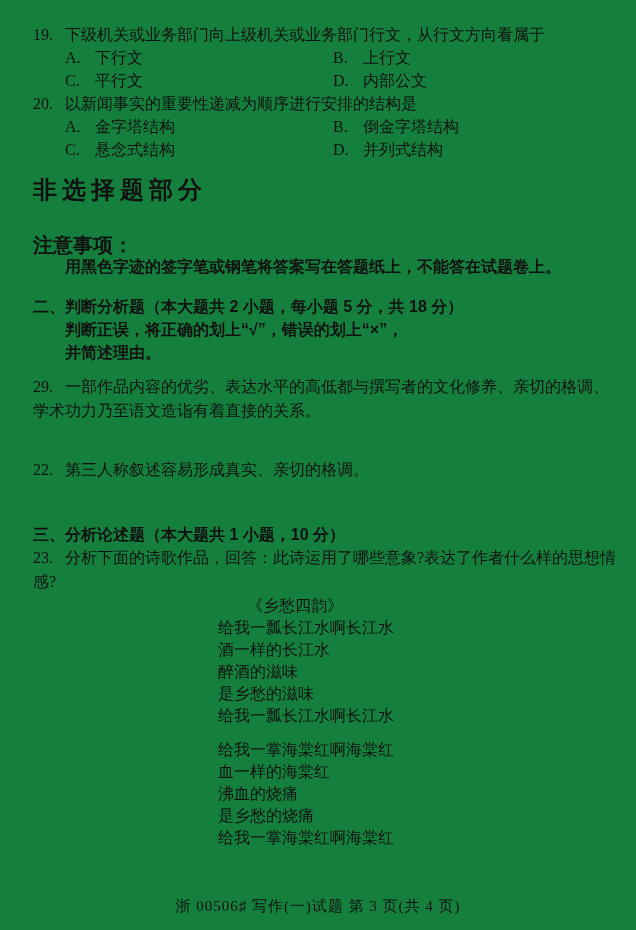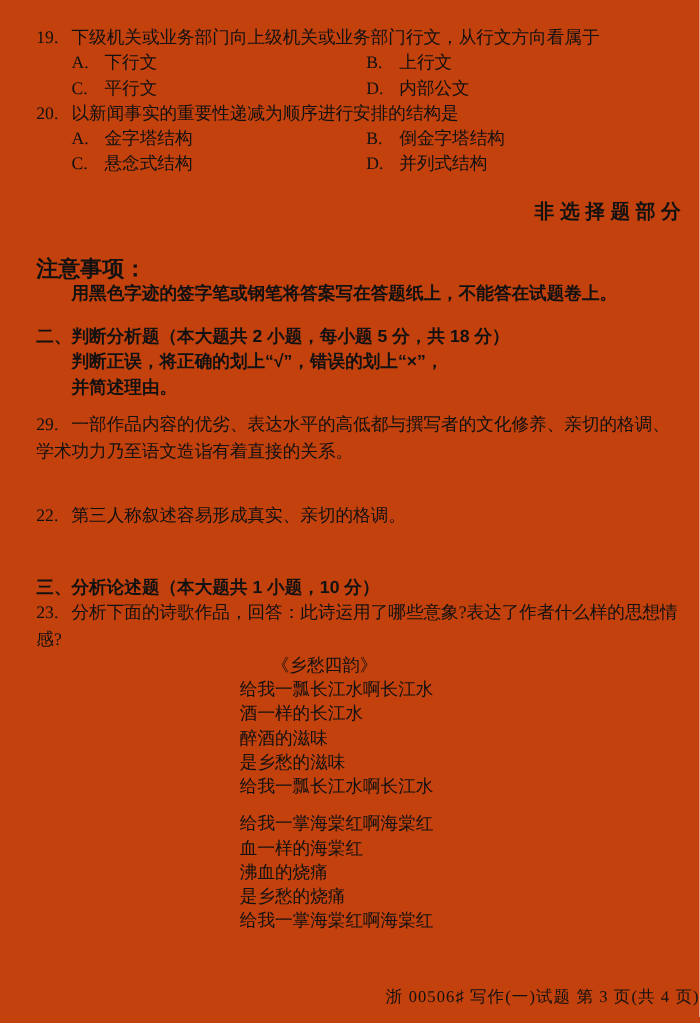--- a/index.html
+++ b/index.html
@@ -4,21 +4,21 @@
 <style>
   html, body {
     margin: 0;
     padding: 0;
     background: #ffffff;
   }
   .page {
     position: relative;
     width: 636px;
     height: 930px;
-    background: #c2410c;
+    background: #15803d;
     color: #111111;
     font-family: "Liberation Serif", serif;
     font-size: 16px;
     overflow: hidden;
     box-sizing: border-box;
     padding: 23px 12px 0 33px;
   }
   .line { line-height: 23px; white-space: nowrap; }
   .qnum {
     display: inline-block;
@@ -29,24 +29,24 @@
     display: grid;
     grid-template-columns: 268px auto;
   }
   .opt { line-height: 23px; white-space: nowrap; }
   .opt-label {
     display: inline-block;
     width: 30px;
   }
   .main-header {
     margin-top: 18px;
-    text-align: right;
-    font-family: Liberation Serif, serif;
+    text-align: left;
+    font-family: Liberation Mono, monospace;
     font-weight: 700;
-    font-size: 18px;
+    font-size: 24px;
     letter-spacing: 5px;
     line-height: 26px;
   }
   .notice-title {
     margin-top: 29px;
     font-family: Liberation Sans, sans-serif;
     font-weight: 700;
     font-size: 20px;
     line-height: 23px;
   }
@@ -91,21 +91,21 @@
   .poem .pline {
     line-height: 22px;
     white-space: nowrap;
   }
   .stanza2 { margin-top: 12px; }
   .footer {
     position: absolute;
     left: 0;
     right: 0;
     top: 897px;
-    text-align: right;
+    text-align: center;
     font-size: 15px;
     letter-spacing: 1px;
     white-space: nowrap;
   }
 </style>
 </head>
 <body>
 
 <div class="page">
 

